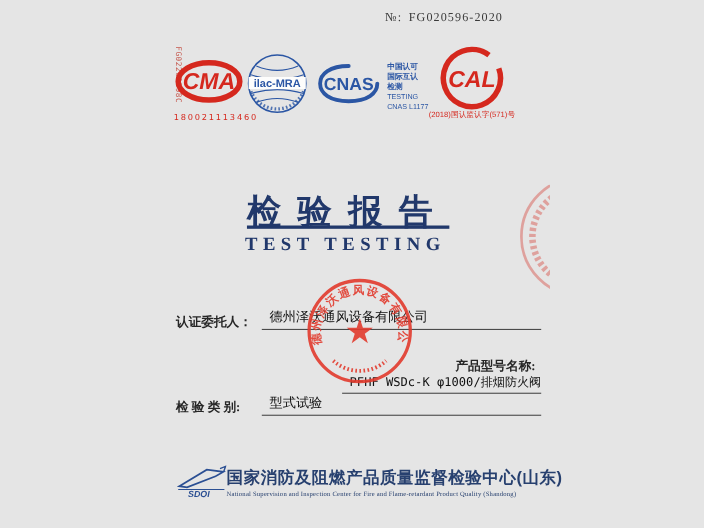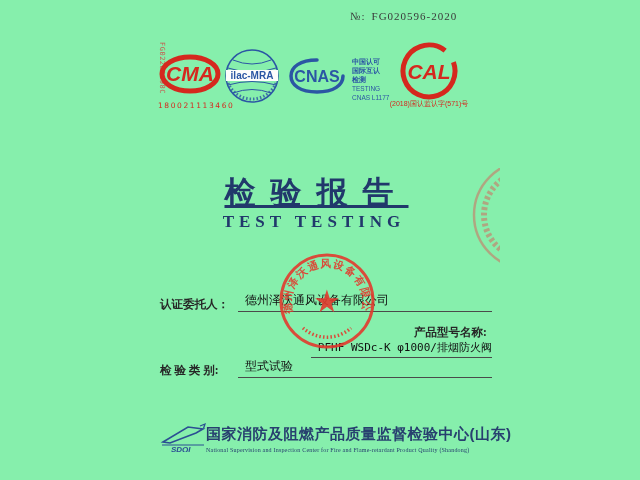--- a/index.html
+++ b/index.html
@@ -1,16 +1,16 @@
 <!DOCTYPE html>
 <html><head>
 <meta charset="utf-8">
 <style>
   html,body{margin:0;padding:0;background:#ffffff;}
-  .page{position:relative;width:640px;height:480px;background:#86efac;overflow:hidden;
+  .page{position:relative;width:640px;height:480px;background:#e5e5e5;overflow:hidden;
         font-family:"Liberation Serif",serif;}
   
   .report-no{position:absolute;left:350px;top:10px;font:11px "Liberation Serif",serif;
              color:#3a3a3a;letter-spacing:1px;}
   .report-no .no-label{margin-right:6px;}
   
   .side-code{position:absolute;left:166px;top:42px;transform:rotate(90deg);
              transform-origin:0 0;font:7px "DejaVu Sans Mono",monospace;
              color:#c65a50;letter-spacing:.5px;white-space:nowrap;}
   
@@ -30,21 +30,21 @@
             font:bold 31px "Liberation Sans",sans-serif;color:#21386b;
             letter-spacing:15px;text-indent:15px;text-decoration:underline;}
   .title-en{position:absolute;left:0;right:12px;top:212px;text-align:center;
             font:bold 17px "Liberation Serif",serif;color:#21386b;letter-spacing:5px;}
   
   .field-row{position:absolute;left:160px;width:332px;display:flex;align-items:flex-end;}
   .flabel{flex:none;width:78px;font:bold 11.5px "Liberation Serif",serif;color:#262626;}
   .fvalue{flex:1;border-bottom:1px solid #4a4a4a;font:12px "Liberation Serif",serif;
           color:#101010;padding:0 0 2px 7px;min-height:14px;white-space:nowrap;}
   .fvalue.mono{font-family:"DejaVu Sans Mono",monospace;font-size:11px;}
-  .row1{top:292px;} .row2{top:325px;flex-direction:column;} .row3{top:358px;}
+  .row1{top:280px;} .row2{top:325px;flex-direction:column;} .row3{top:358px;}
   
   .stamp-main{position:absolute;left:277px;top:251px;opacity:.9;}
   .stamp-edge{position:absolute;left:468px;top:168px;opacity:.5;}
   
   .footer-logo{position:absolute;left:160px;top:422px;}
   .footer-zh{position:absolute;left:206px;top:425px;font:bold 15px "Liberation Sans",sans-serif;
              color:#27406f;letter-spacing:.5px;white-space:nowrap;}
   .footer-en{position:absolute;left:206px;top:447px;font:6px "Liberation Serif",serif;
              color:#27406f;white-space:nowrap;letter-spacing:.2px;}
 </style>

